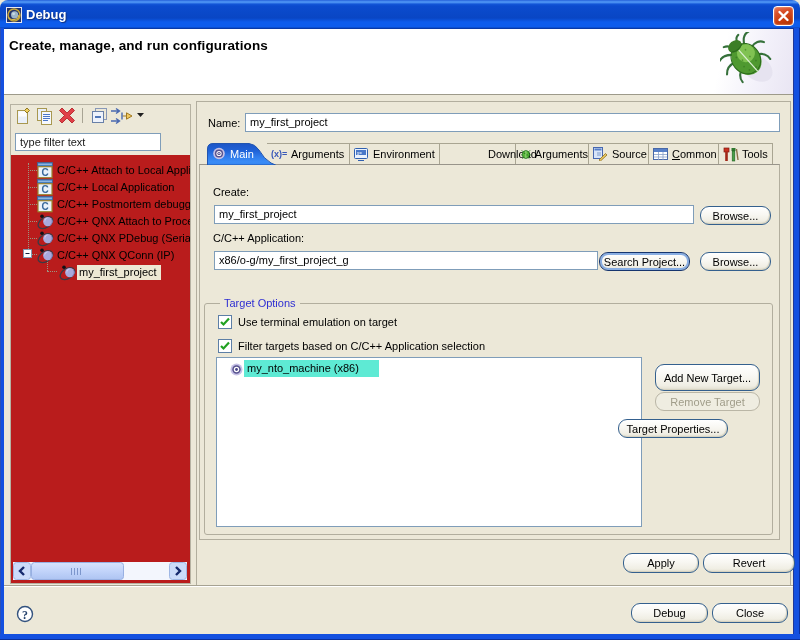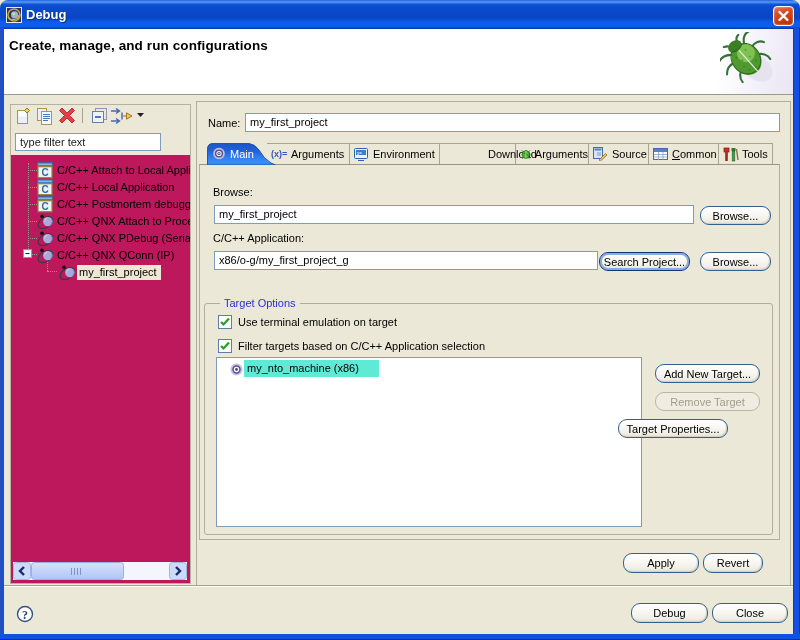--- a/index.html
+++ b/index.html
@@ -15,21 +15,21 @@
     border:1px solid #fff;background:linear-gradient(160deg,#E8795A 0%,#D8502A 30%,#C83C0E 65%,#A93000 100%);
     box-shadow:inset 0 0 2px #F8C0A8;}
   
   #bleft{left:0;top:28px;width:4px;height:612px;background:linear-gradient(90deg,#2A50B8 0,#2A50B8 1px,#1450E0 1px,#1450E0 4px);}
   #bright{left:793px;top:28px;width:7px;height:612px;background:linear-gradient(90deg,#203898 0,#203898 1px,#1450E0 1px,#1450E0 6px,#0A2F9E 6px,#0A2F9E 7px);}
   #bbottom{left:0;top:634px;width:800px;height:6px;background:linear-gradient(180deg,#1450E0 0,#1450E0 5px,#0A2F9E 5px,#0A2F9E 6px);}
   
   #header{left:4px;top:29px;width:789px;height:66px;background:linear-gradient(104deg,#FFFFFF 90%,#F3F1FA 95%,#E9E5F3 100%);border-bottom:1px solid #9D9A8A;}
   #header .txt{position:absolute;left:5px;top:9px;font-size:13.5px;font-weight:bold;letter-spacing:0.1px;}
   
-  #lpanel{left:10px;top:104px;width:181px;height:480px;border:1px solid #B6B2A2;background:#be185d;}
+  #lpanel{left:10px;top:104px;width:181px;height:480px;border:1px solid #B6B2A2;background:#b91c1c;}
   #lpanel .topstrip{position:absolute;left:0;top:0;width:179px;height:50px;background:#ECE8D8;}
   #filterbox{position:absolute;left:4px;top:28px;width:146px;height:18px;border:1px solid #7F9DB9;background:#fff;line-height:16px;padding-left:4px;color:#1a1a1a;}
   .trow{position:absolute;left:0;height:17px;width:179px;white-space:nowrap;overflow:hidden;}
   .trow .lbl{position:absolute;top:2px;left:46px;}
   .trow svg{position:absolute;top:0px;left:26px;}
   .tsel{background:#EDE8D4;}
   
   .dotv{position:absolute;border-left:1px dotted #9C9480;width:0;}
   .doth{position:absolute;border-top:1px dotted #9C9480;height:0;}
   
@@ -336,21 +336,21 @@
     <circle cx="13" cy="11.5" r="5.8" fill="#C6C1E6"></circle>
     <circle cx="13" cy="11.5" r="4.1" fill="#57528E"></circle>
     <circle cx="13" cy="11.5" r="2.6" fill="#FFFFFF"></circle>
     <circle cx="13" cy="11.5" r="1.6" fill="#474288"></circle>
     <circle cx="13" cy="11.5" r="0.65" fill="#fff"></circle>
     <text x="24" y="15.5" font-size="11" fill="#fff" font-family="Liberation Sans">Main</text>
   </svg>
   <span class="lab" style="left:208px;top:117px;">Name:</span>
   <div class="field" style="left:245px;top:113px;width:535px;height:19px;">my_first_project</div>
 
-  <span class="lab" style="left:213px;top:186px;">Browse:</span>
+  <span class="lab" style="left:213px;top:186px;">Create:</span>
   <div class="field" style="left:214px;top:205px;width:480px;height:19px;">my_first_project</div>
   <div class="btn" style="left:700px;top:206px;width:71px;height:19px;">Browse...</div>
 
   <span class="lab" style="left:213px;top:232px;">C/C++ Application:</span>
   <div class="field" style="left:214px;top:251px;width:384px;height:19px;">x86/o-g/my_first_project_g</div>
   <div class="btn foc" style="left:599px;top:252px;width:91px;height:19px;">Search Project...</div>
   <div class="btn" style="left:700px;top:252px;width:71px;height:19px;">Browse...</div>
 
   <div class="abs" id="groupbox"></div>
   <span class="lab abs" id="grouplabel">Target Options</span>
@@ -366,26 +366,26 @@
   <div class="abs" id="listbox">
     <svg width="13" height="13" style="position:absolute;left:13px;top:5px;" viewBox="0 0 13 13">
       <circle cx="6.5" cy="6.5" r="6" fill="#C6C1E6"></circle>
       <circle cx="6.5" cy="6.5" r="4.2" fill="#57528E"></circle>
       <circle cx="6.5" cy="6.5" r="2.7" fill="#FFFFFF"></circle>
       <circle cx="6.5" cy="6.5" r="1.4" fill="#474288"></circle>
     </svg>
     <span style="position:absolute;left:27px;top:2px;background:#5eead4;padding:2px 20px 3px 3px;">my_nto_machine (x86)</span>
   </div>
 
-  <div class="btn" style="left:655px;top:364px;width:105px;height:19px;">Add New Target...</div>
+  <div class="btn" style="left:655px;top:364px;width:105px;height:27px;">Add New Target...</div>
   <div class="btn dis" style="left:655px;top:392px;width:105px;height:19px;">Remove Target</div>
   <div class="btn" style="left:618px;top:419px;width:110px;height:19px;text-align:center;">Target Properties...</div>
 
   <div class="btn" style="left:623px;top:553px;width:76px;height:20px;">Apply</div>
-  <div class="btn" style="left:703px;top:553px;width:60px;height:20px;">Revert</div>
+  <div class="btn" style="left:703px;top:553px;width:92px;height:20px;">Revert</div>
 
   <div class="abs" id="sep1"></div>
 
   <svg width="18" height="18" style="position:absolute;left:16px;top:605px;" viewBox="0 0 18 18">
     <circle cx="9" cy="9" r="7.5" fill="#fff" stroke="#33527E" stroke-width="1.4"></circle>
     <text x="9" y="13.5" font-size="12" font-weight="bold" fill="#26436E" text-anchor="middle" font-family="Liberation Serif">?</text>
   </svg>
   <div class="btn" style="left:631px;top:603px;width:77px;height:20px;">Debug</div>
   <div class="btn" style="left:712px;top:603px;width:76px;height:20px;">Close</div>
 </div>

